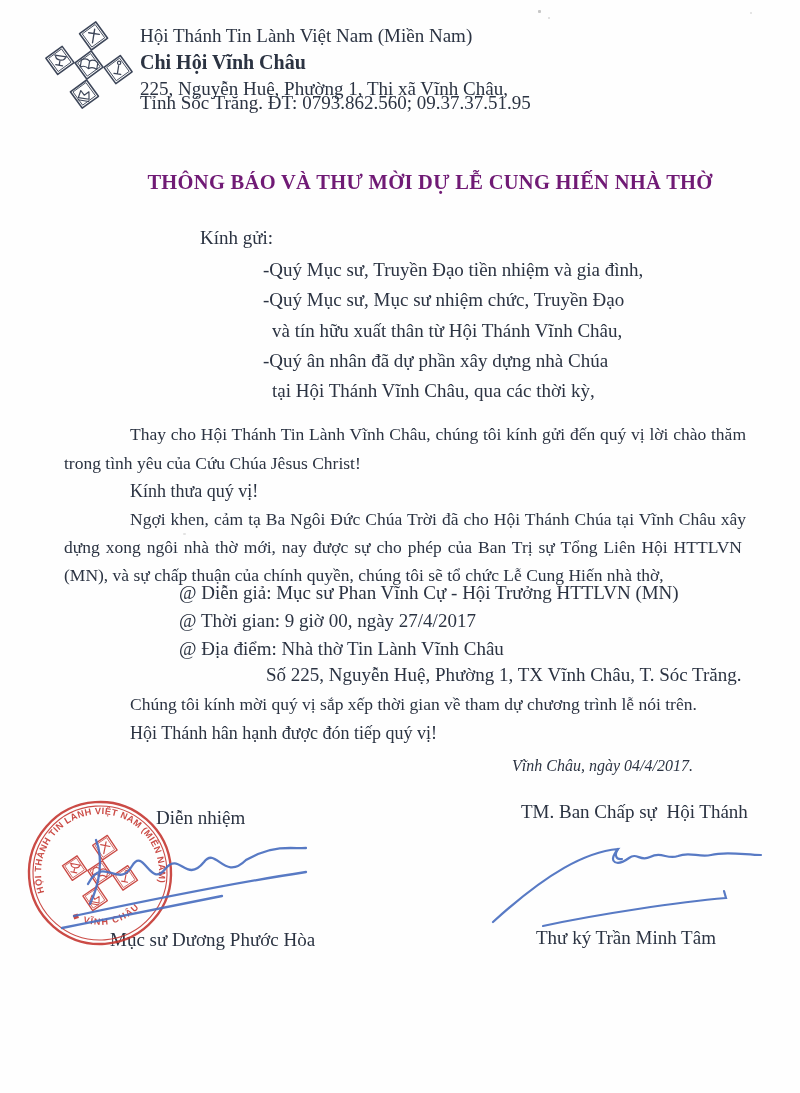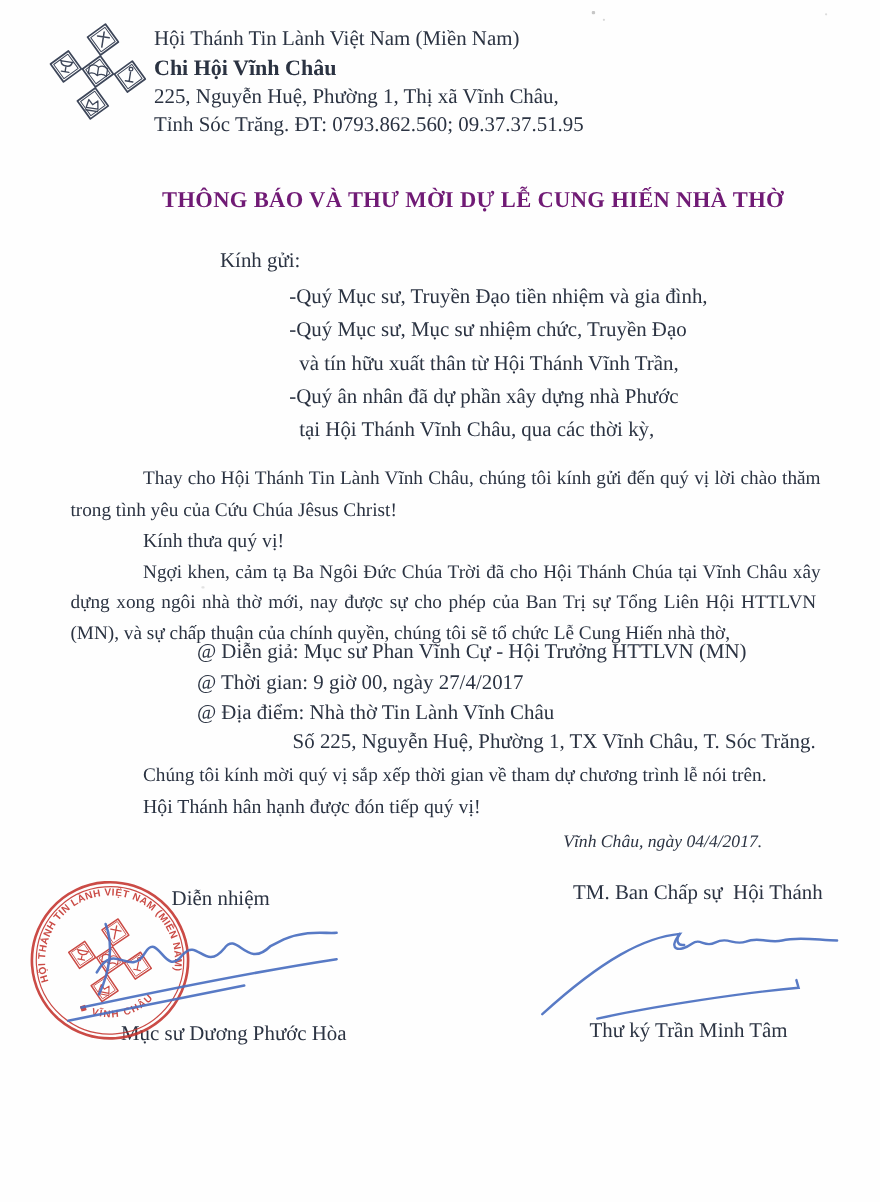--- a/index.html
+++ b/index.html
@@ -7,21 +7,21 @@
     position:relative;width:800px;height:1093px;margin:0 auto;
     background:#fefefe;overflow:hidden;
     font-family:"Liberation Serif","DejaVu Serif",serif;
     color:#2b3342;
   }
   .abs{position:absolute;white-space:nowrap;line-height:1.22;}
   
   .lh-org   {left:140px;top:24px;font-size:19px;}
   .lh-branch{left:140px;top:50px;font-size:20px;font-weight:bold;}
   .lh-addr1 {left:140px;top:77px;font-size:19px;}
-  .lh-addr2 {left:140px;top:102px;font-size:19px;}
+  .lh-addr2 {left:140px;top:91px;font-size:19px;}
   .logo-svg{position:absolute;left:40px;top:16px;color:#3d4659;}
   
   .title{left:60px;top:170px;width:740px;text-align:center;font-size:20.5px;font-weight:bold;letter-spacing:.3px;color:#701a75;}
   
   .salutation{left:200px;top:226px;font-size:19px;}
   .rc{font-size:19px;}
   .r0{left:263px;top:258px;}
   .r1{left:263px;top:288px;}
   .r2{left:272px;top:319px;}
   .r3{left:263px;top:349px;}
@@ -96,22 +96,22 @@
   <div class="abs lh-org">Hội Thánh Tin Lành Việt Nam (Miền Nam)</div>
   <div class="abs lh-branch">Chi Hội Vĩnh Châu</div>
   <div class="abs lh-addr1">225, Nguyễn Huệ, Phường 1, Thị xã Vĩnh Châu,</div>
   <div class="abs lh-addr2">Tỉnh Sóc Trăng. ĐT: 0793.862.560; 09.37.37.51.95</div>
 
   <div class="abs title">THÔNG BÁO VÀ THƯ MỜI DỰ LỄ CUNG HIẾN NHÀ THỜ</div>
 
   <div class="abs salutation">Kính gửi:</div>
   <div class="abs rc r0">-Quý Mục sư, Truyền Đạo tiền nhiệm và gia đình,</div>
   <div class="abs rc r1">-Quý Mục sư, Mục sư nhiệm chức, Truyền Đạo</div>
-  <div class="abs rc r2">và tín hữu xuất thân từ Hội Thánh Vĩnh Trần,</div>
-  <div class="abs rc r3">-Quý ân nhân đã dự phần xây dựng nhà Phước</div>
+  <div class="abs rc r2">và tín hữu xuất thân từ Hội Thánh Vĩnh Châu,</div>
+  <div class="abs rc r3">-Quý ân nhân đã dự phần xây dựng nhà Chúa</div>
   <div class="abs rc r4">tại Hội Thánh Vĩnh Châu, qua các thời kỳ,</div>
 
   <div class="abs bline p1l2">trong tình yêu của Cứu Chúa Jêsus Christ!</div>
   <div class="abs bline jl p1l1">Thay cho Hội Thánh Tin Lành Vĩnh Châu, chúng tôi kính gửi đến quý vị lời chào thăm</div>
   <div class="abs sal2">Kính thưa quý vị!</div>
   <div class="abs bline jl p2l1">Ngợi khen, cảm tạ Ba Ngôi Đức Chúa Trời đã cho Hội Thánh Chúa tại Vĩnh Châu xây</div>
   <div class="abs bline jl p2l2">dựng xong ngôi nhà thờ mới, nay được sự cho phép của Ban Trị sự Tổng Liên Hội HTTLVN</div>
   <div class="abs bline p2l3">(MN), và sự chấp thuận của chính quyền, chúng tôi sẽ tổ chức Lễ Cung Hiến nhà thờ,</div>
   <div class="abs dline d1">@ Diễn giả: Mục sư Phan Vĩnh Cự - Hội Trưởng HTTLVN (MN)</div>
   <div class="abs dline d2">@ Thời gian: 9 giờ 00, ngày 27/4/2017</div>

